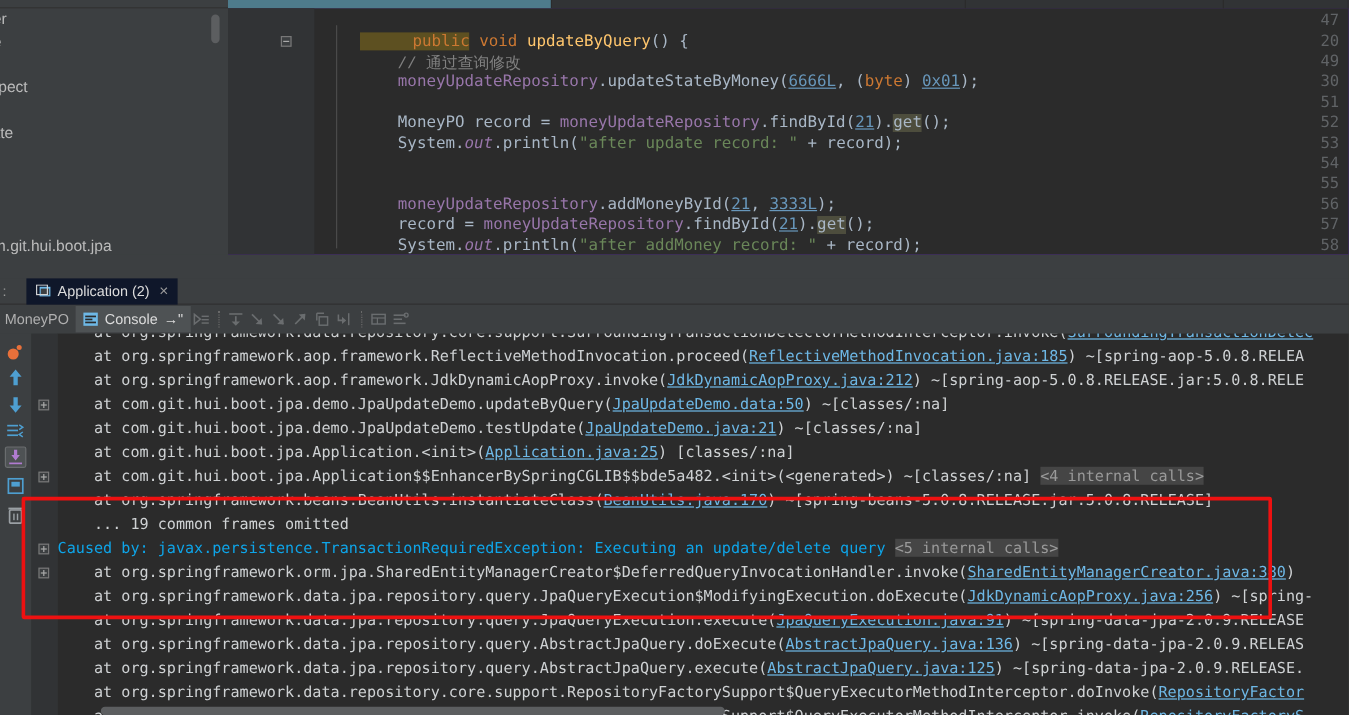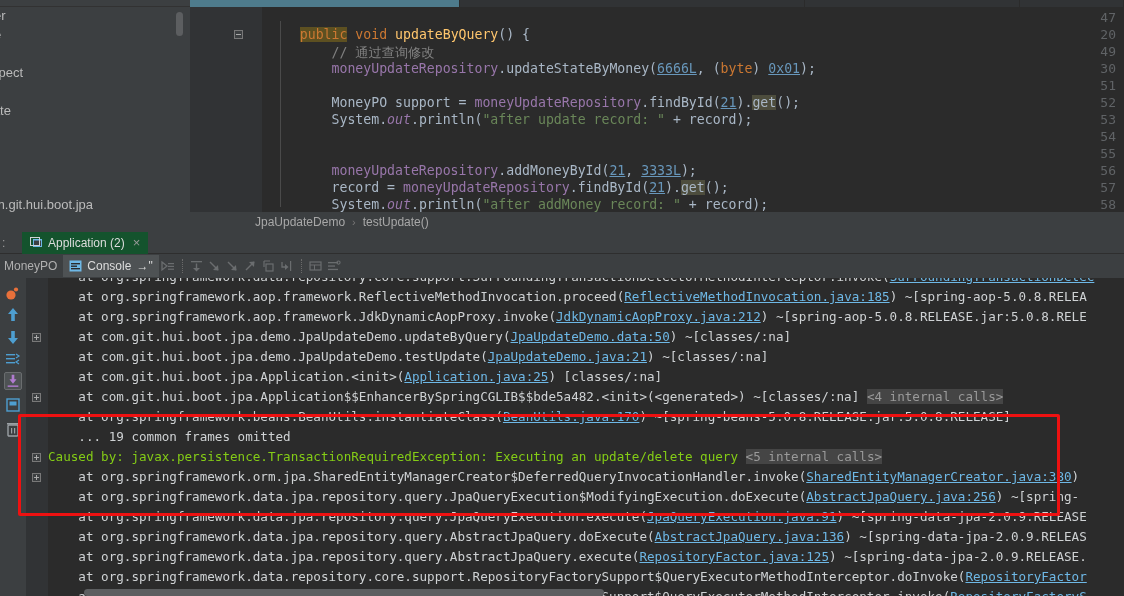--- a/index.html
+++ b/index.html
@@ -64,21 +64,21 @@
   .fold-marker::after {
     content:''; position:absolute; left:1px; top:3px; width:5px; height:1px; background:#aaa;
   }
   .vline { position:absolute; left:90px; top:14px; width:1px; height:186px; background:#4a4a4a; }
   .code-line {
     position: absolute; left: 78px; white-space: pre;
     font-size: 13.2px; font-family: "DejaVu Sans Mono", monospace;
     color: #a9b7c6;
   }
   .kw { color:#cc7832; }
-  .kw-hl { color:#cc7832; background:#5d5021; }
+  .kw-hl { color:#cc7832; background:#5d5021;padding-left:44px; }
   .cmt { color:#808080; }
   .str { color:#6a8759; }
   .num { color:#6897bb;text-decoration:underline; }
   .fld { color:#9876aa; }
   .sfld { color:#9876aa; font-style: italic; }
   .mth { color:#ffc66d; }
   .id { color:#a9b7c6; }
   .hl-get { background:#4d4d3d; }
 
   
@@ -97,21 +97,21 @@
     position:absolute; left:0; top:0; width:1124px; height:22px;
     background:#3c3f41; border-bottom:1px solid #2e2e2e;
     display:flex; align-items:center;
   }
   .run-tabbar-prefix {
     color:#9a9a9a; font-size:12px; font-family:"Liberation Sans",sans-serif;
     padding-left:2px; width:22px;
   }
   .run-tab {
     height:22px; display:flex; align-items:center; gap:5px;
-    padding:0 8px; background:#14532d; color:#dcdcdc;
+    padding:0 8px; background:#0f172a; color:#dcdcdc;
     font-family:"Liberation Sans", sans-serif; font-size:12px;
   }
   .tab-close { color:#9a9a9a; font-size:13px; margin-left:3px; }
 
   .run-toolbar {
     position:absolute; left:0; top:22px; width:1124px; height:24px;
     background:#3c3f41; display:flex; align-items:center;
   }
   .tb-label {
     color:#b0b0b0; font-family:"Liberation Sans", sans-serif; font-size:12px;
@@ -147,21 +147,21 @@
     position:absolute; left:48px; top:46px; width:1076px; height:318px;
     background:#2b2b2b; overflow:hidden;
   }
   .cline {
     position:absolute; left:0; white-space:pre;
     font-size:12.6px; font-family:"DejaVu Sans Mono", monospace;
     color:#cfd2d4; line-height:20px;
   }
   .cline .lnk { color:#6eb8e6; text-decoration:underline; }
   .cline .dim { color:#9a9a9a; background:#454545; }
-  .cline .hdr { color:#84cc16;margin-top:44px; }
+  .cline .hdr { color:#0ea5e9;margin-top:44px; }
 
   .redbox {
     position:absolute; border:3px solid #ee1111; border-radius:2px;
     pointer-events:none;
   }
   .bottom-scroll {
     position:absolute; left:84px; bottom:0; width:520px; height:7px;
     background:#5c5e60; border-radius:4px;
   }
   svg { display:block; }
@@ -197,46 +197,41 @@
         </div>
       <div class="code-area">
         <div class="gutter"></div>
         <div class="vline"></div>
         <div id="code-lines">
             <div class="lineno" style="top: 3px;">47</div>
             <div class="lineno" style="top: 20px;">20</div>
             <div class="fold-marker" style="top: 23px;"></div>
             <div class="code-line" style="top: 20px;">    <span class="kw-hl">public</span> <span class="kw">void</span> <span class="mth">updateByQuery</span><span class="id">() {</span></div>
             <div class="lineno" style="top: 37px;">49</div>
-            <div class="code-line" style="top: 37px;">        <span class="cmt">// 通过查询修改</span></div>
+            <div class="code-line" style="top: 37px; font-family: Liberation Mono, monospace;">        <span class="cmt">// 通过查询修改</span></div>
             <div class="lineno" style="top: 54px;">30</div>
             <div class="code-line" style="top: 54px;">        <span class="fld">moneyUpdateRepository</span><span class="id">.updateStateByMoney(</span><span class="num">6666L</span><span class="id">, (</span><span class="kw">byte</span><span class="id">) </span><span class="num">0x01</span><span class="id">);</span></div>
             <div class="lineno" style="top: 71px;">51</div>
             <div class="lineno" style="top: 88px;">52</div>
-            <div class="code-line" style="top: 88px;">        <span class="id">MoneyPO support = </span><span class="fld">moneyUpdateRepository</span><span class="id">.findById(</span><span class="num">21</span><span class="id">).</span><span class="hl-get">get</span><span class="id">();</span></div>
+            <div class="code-line" style="top: 88px;">        <span class="id">MoneyPO record = </span><span class="fld">moneyUpdateRepository</span><span class="id">.findById(</span><span class="num">21</span><span class="id">).</span><span class="hl-get">get</span><span class="id">();</span></div>
             <div class="lineno" style="top: 105px;">53</div>
             <div class="code-line" style="top: 105px;">        <span class="id">System.</span><span class="sfld">out</span><span class="id">.println(</span><span class="str">"after update record: "</span><span class="id"> + record);</span></div>
             <div class="lineno" style="top: 122px;">54</div>
             <div class="lineno" style="top: 139px;">55</div>
             <div class="lineno" style="top: 156px;">56</div>
             <div class="code-line" style="top: 156px;">        <span class="fld">moneyUpdateRepository</span><span class="id">.addMoneyById(</span><span class="num">21</span><span class="id">, </span><span class="num">3333L</span><span class="id">);</span></div>
             <div class="lineno" style="top: 173px;">57</div>
             <div class="code-line" style="top: 173px;">        <span class="id">record = </span><span class="fld">moneyUpdateRepository</span><span class="id">.findById(</span><span class="num">21</span><span class="id">).</span><span class="hl-get">get</span><span class="id">();</span></div>
             <div class="lineno" style="top: 190px;">58</div>
             <div class="code-line" style="top: 190px;">        <span class="id">System.</span><span class="sfld">out</span><span class="id">.println(</span><span class="str">"after addMoney record: "</span><span class="id"> + record);</span></div>
           </div>
       </div>
     </div>
 
     <div class="bc-left-pad"></div>
-    <div class="breadcrumb">
-      <span>JpaUpdateDemo</span>
-      <span class="bc-sep">›</span>
-      <span>testUpdate()</span>
-    </div>
   </div>
 
   <div class="run-panel">
 
     <div class="run-tabbar">
       <span class="run-tabbar-prefix">:</span>
       <div class="run-tab">
         <span>
           <svg width="13" height="12" viewBox="0 0 13 12">
             <rect x="3" y="2" width="9" height="8" fill="#6eb8e6"></rect>
@@ -391,24 +386,24 @@
           <div class="cline" style="top: 9px;">    at org.springframework.aop.framework.ReflectiveMethodInvocation.proceed(<span class="lnk">ReflectiveMethodInvocation.java:185</span>) ~[spring-aop-5.0.8.RELEA</div>
           <div class="cline" style="top: 29px;">    at org.springframework.aop.framework.JdkDynamicAopProxy.invoke(<span class="lnk">JdkDynamicAopProxy.java:212</span>) ~[spring-aop-5.0.8.RELEASE.jar:5.0.8.RELE</div>
           <div class="cline" style="top: 49px;">    at com.git.hui.boot.jpa.demo.JpaUpdateDemo.updateByQuery(<span class="lnk">JpaUpdateDemo.data:50</span>) ~[classes/:na]</div>
           <div class="cline" style="top: 69px;">    at com.git.hui.boot.jpa.demo.JpaUpdateDemo.testUpdate(<span class="lnk">JpaUpdateDemo.java:21</span>) ~[classes/:na]</div>
           <div class="cline" style="top: 89px;">    at com.git.hui.boot.jpa.Application.&lt;init&gt;(<span class="lnk">Application.java:25</span>) [classes/:na]</div>
           <div class="cline" style="top: 109px;">    at com.git.hui.boot.jpa.Application$$EnhancerBySpringCGLIB$$bde5a482.&lt;init&gt;(&lt;generated&gt;) ~[classes/:na] <span class="dim">&lt;4 internal calls&gt;</span></div>
           <div class="cline" style="top: 129px;">    at org.springframework.beans.BeanUtils.instantiateClass(<span class="lnk">BeanUtils.java:170</span>) ~[spring-beans-5.0.8.RELEASE.jar:5.0.8.RELEASE]</div>
           <div class="cline" style="top: 149px;">    ... 19 common frames omitted</div>
           <div class="cline" style="top: 169px;"><span class="hdr">Caused by: javax.persistence.TransactionRequiredException: Executing an update/delete query</span> <span class="dim">&lt;5 internal calls&gt;</span></div>
           <div class="cline" style="top: 189px;">    at org.springframework.orm.jpa.SharedEntityManagerCreator$DeferredQueryInvocationHandler.invoke(<span class="lnk">SharedEntityManagerCreator.java:380</span>)</div>
-          <div class="cline" style="top: 209px;">    at org.springframework.data.jpa.repository.query.JpaQueryExecution$ModifyingExecution.doExecute(<span class="lnk">AbstractJpaQuery.java:256</span>) ~[spring-</div>
+          <div class="cline" style="top: 209px;">    at org.springframework.data.jpa.repository.query.JpaQueryExecution$ModifyingExecution.doExecute(<span class="lnk">JdkDynamicAopProxy.java:256</span>) ~[spring-</div>
           <div class="cline" style="top: 229px;">    at org.springframework.data.jpa.repository.query.JpaQueryExecution.execute(<span class="lnk">JpaQueryExecution.java:91</span>) ~[spring-data-jpa-2.0.9.RELEASE</div>
           <div class="cline" style="top: 249px;">    at org.springframework.data.jpa.repository.query.AbstractJpaQuery.doExecute(<span class="lnk">AbstractJpaQuery.java:136</span>) ~[spring-data-jpa-2.0.9.RELEAS</div>
-          <div class="cline" style="top: 269px;">    at org.springframework.data.jpa.repository.query.AbstractJpaQuery.execute(<span class="lnk">RepositoryFactor.java:125</span>) ~[spring-data-jpa-2.0.9.RELEASE.</div>
+          <div class="cline" style="top: 269px;">    at org.springframework.data.jpa.repository.query.AbstractJpaQuery.execute(<span class="lnk">AbstractJpaQuery.java:125</span>) ~[spring-data-jpa-2.0.9.RELEASE.</div>
           <div class="cline" style="top: 289px;">    at org.springframework.data.repository.core.support.RepositoryFactorySupport$QueryExecutorMethodInterceptor.doInvoke(<span class="lnk">RepositoryFactor</span></div>
           <div class="cline" style="top: 309px;">    at org.springframework.data.repository.core.support.RepositoryFactorySupport$QueryExecutorMethodInterceptor.invoke(<span class="lnk">RepositoryFactoryS</span></div>
         </div>
     </div>
     <div class="bottom-scroll"></div>
   </div>
 
   <div class="redbox" id="redbox" style="left: 18px; top: 414px; width: 1042px; height: 102px; border-color: rgb(238, 17, 17);"></div>
 </div>
 

